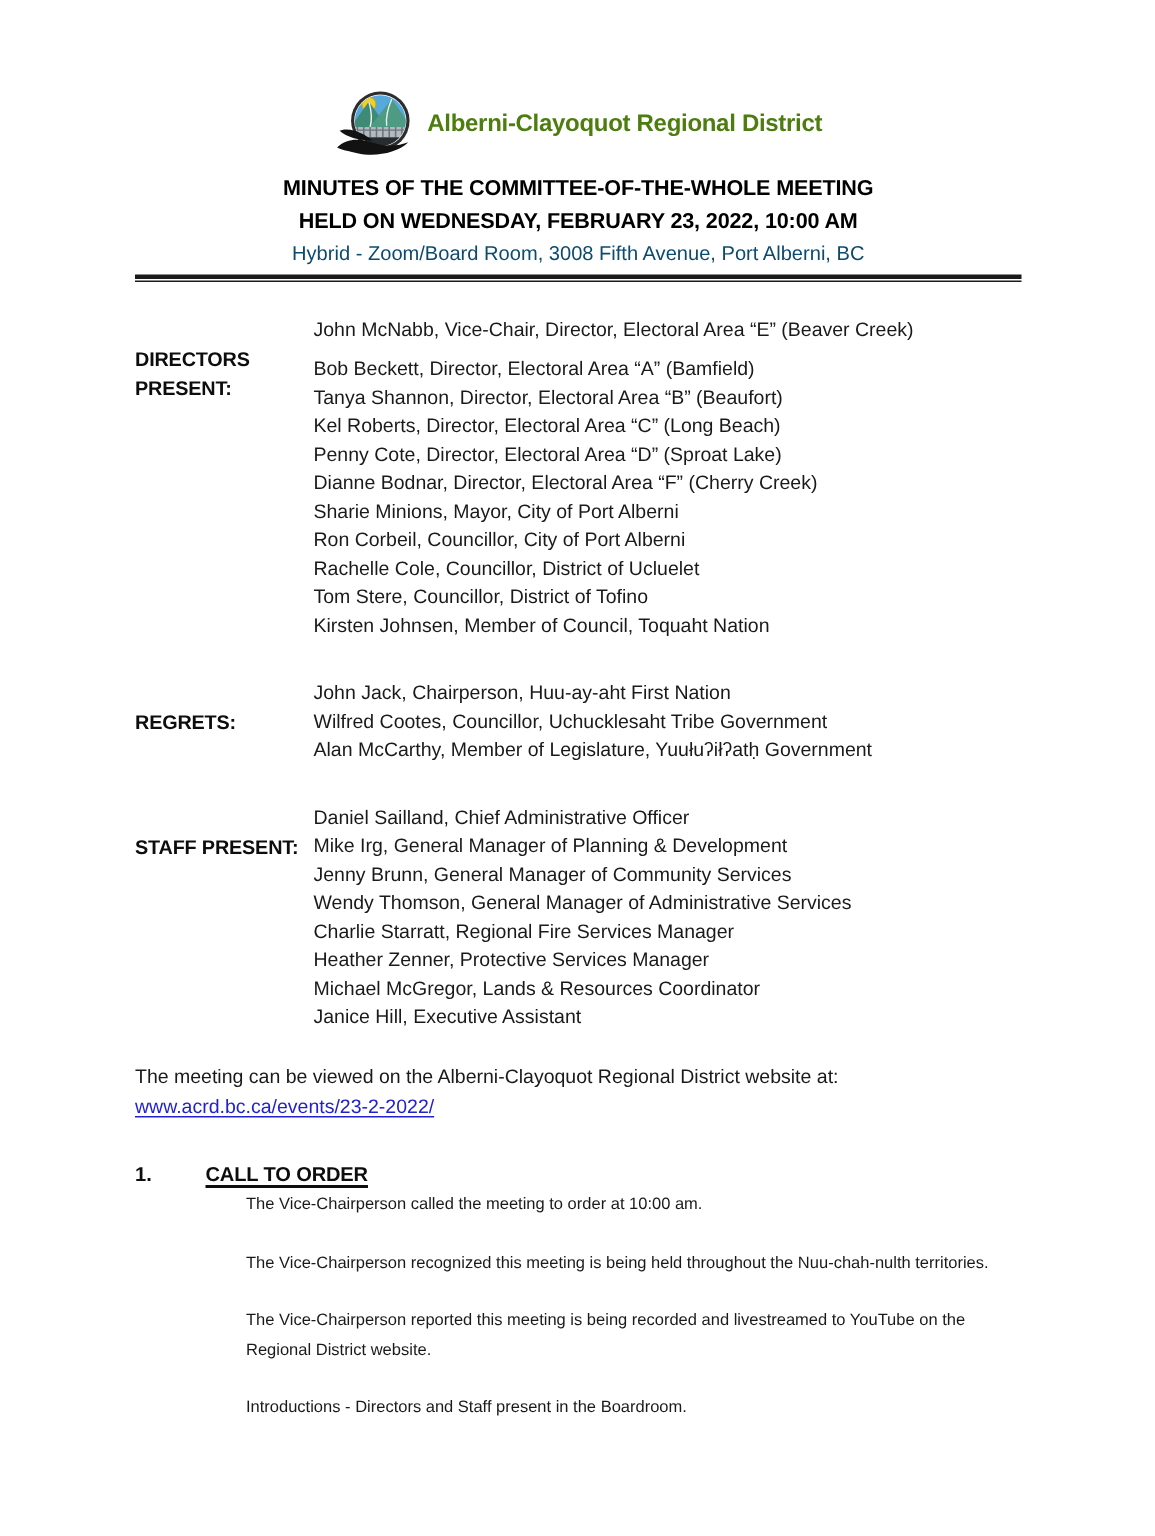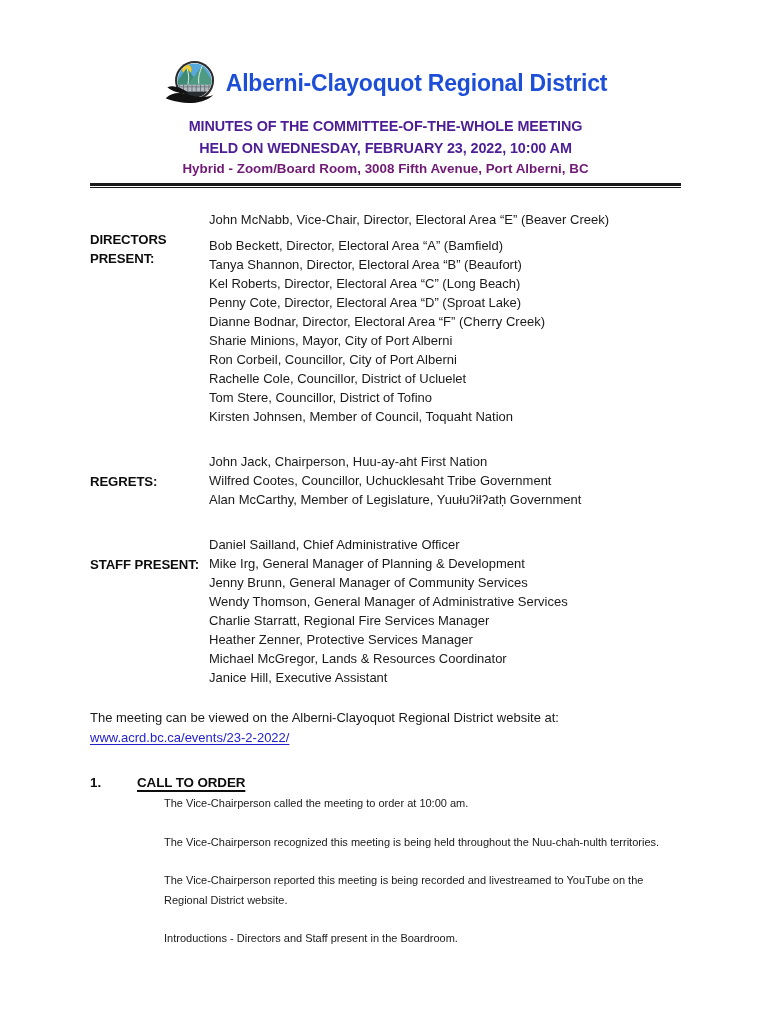--- a/index.html
+++ b/index.html
@@ -23,38 +23,38 @@
   .doc-header { text-align: center; }
   .brand-row {
     display: flex;
     align-items: center;
     justify-content: center;
     gap: 6px;
     margin-bottom: 7px;
   }
   .logo { width: 56px; height: 50px; flex: 0 0 auto; display: inline-block; }
   .org-name {
-    font-size: 23px;
-    font-weight: 700;
-    color: #1d4ed8;
+    font-size: 16px;
+    font-weight: 700;
+    color: #4d7c0f;
     letter-spacing: -0.2px;
     white-space: nowrap;
   }
   .title-line {
     font-size: 14.4px;
     font-weight: 700;
     line-height: 22px;
-    color: #4c1d95;
+    color: #000000;
     letter-spacing: -0.1px;
   }
   .subtitle-line {
     font-size: 13.4px;
-    font-weight: 700;
+    font-weight: 400;
     line-height: 20px;
-    color: #701a75;
+    color: #0c4a6e;
   }
   .header-rule { margin-top: 4px; }
   .rule-thick { height: 2.5px; background: var(--rule, #1a1a1a); }
   .rule-thin  { height: 1px; background: var(--rule, #1a1a1a); margin-top: 1.5px; }
 
   
   main { margin-top: 22px; }
   .attend {
     display: flex;
     align-items: flex-start;

